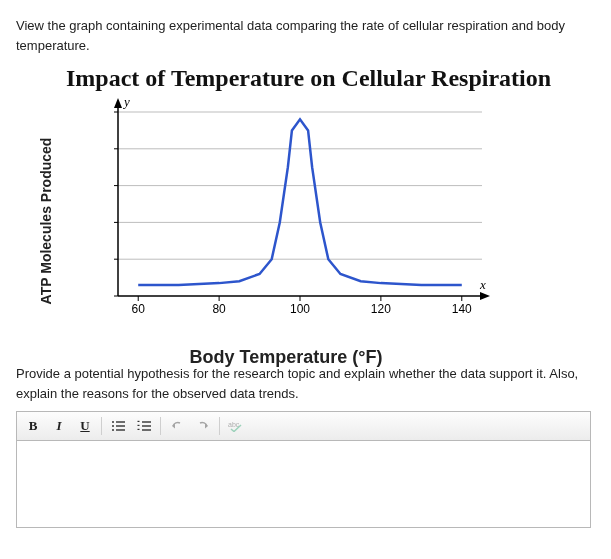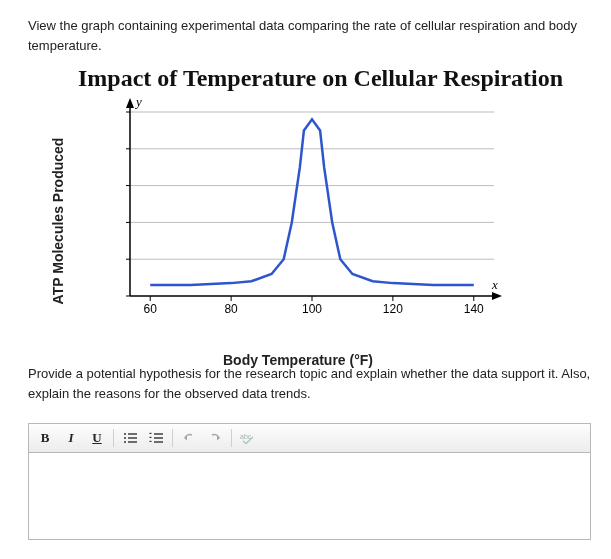--- a/index.html
+++ b/index.html
@@ -7,21 +7,21 @@
     padding: 0;
     width: 611px;
     height: 559px;
     background: #ffffff;
     font-family: Arial, Helvetica, sans-serif;
     font-size: 13px;
     color: #222;
     box-sizing: border-box;
   }
   .page {
-    padding: 16px 20px 0 28px;
+    padding: 16px 20px 0 16px;
   }
   .question-text {
     line-height: 1.5;
     margin-bottom: 10px;
   }
   .chart-block {
     margin: 0 0 18px 50px;
   }
   .chart-title {
     font-family: Georgia, "Times New Roman", serif;
@@ -43,21 +43,21 @@
     font-weight: 700;
     font-size: 14px;
     white-space: nowrap;
   }
   .x-axis-label {
     position: absolute;
     bottom: -22px;
     left: 50%;
     transform: translateX(-50%);
     font-weight: 700;
-    font-size: 14px;
+    font-size: 18px;
     white-space: nowrap;
   }
   .plot {
     position: absolute;
     left: 44px;
     top: 0;
     width: 380px;
     height: 220px;
     background: #fff;
   }
@@ -84,21 +84,21 @@
     fill: #000;
   }
   .axis-var {
     font-family: "Times New Roman", serif;
     font-style: italic;
     font-size: 13px;
     fill: #000;
   }
   .prompt-text {
     line-height: 1.5;
-    margin-bottom: 20px;
+    margin-bottom: 8px;
   }
   .toolbar {
     display: flex;
     align-items: center;
     height: 28px;
     border: 1px solid #b8b8b8;
     background: linear-gradient(#fdfdfd, #ececec);
     padding: 0 4px;
     gap: 2px;
   }

